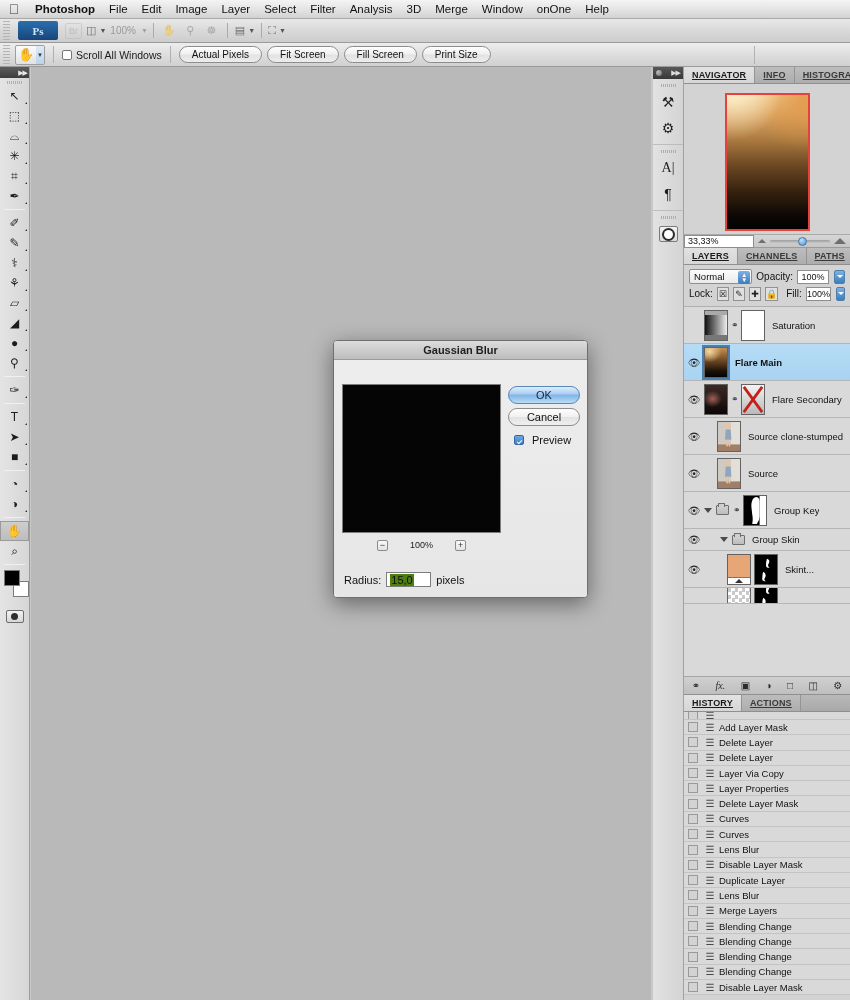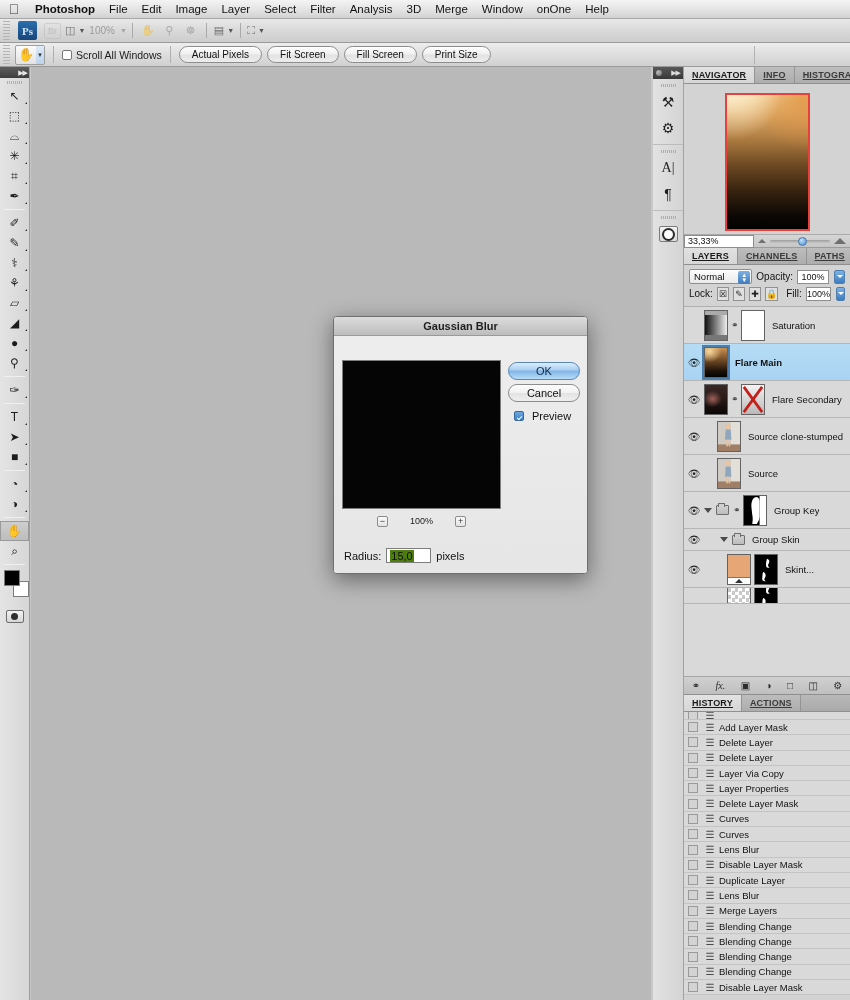--- a/index.html
+++ b/index.html
@@ -27,21 +27,21 @@
 
   
   .appbar {
     position:absolute; left:0; top:19px; width:850px; height:24px;
     background:linear-gradient(to bottom,#e9e9e9 0%,#d9d9d9 50%,#cdcdcd 100%);
     border-bottom:1px solid #9a9a9a;
     display:flex; align-items:center; padding-left:3px;
   }
   .grip { width:7px; height:20px; margin-right:3px;
      background:repeating-linear-gradient(to bottom,#b4b4b4 0 1px,transparent 1px 3px); }
-  .ps-badge { width:19px; height:19px; border-radius:2px;
+  .ps-badge { width:40px; height:19px; border-radius:2px;
      background:linear-gradient(to bottom,#2a6fae,#17457a); color:#cfe4f5;
      font-size:11px; font-weight:bold; display:flex; align-items:center; justify-content:center;
      font-family:"Liberation Serif",serif; margin:0 5px; }
   .ab-btn { height:19px; min-width:17px; display:flex; align-items:center; justify-content:center;
      margin:0 2px; color:#6e6e6e; }
   .ab-btn.dim { opacity:.45; }
   .ab-sep { width:1px; height:15px; background:#aaa; margin:0 5px; }
   .zoomtxt { font-size:10px; color:#9a9a9a; margin:0 2px; }
   .caret { font-size:7px; color:#555; margin-left:3px; }
 
@@ -212,21 +212,21 @@
   
   .hist-list{background:#d9d9d9;overflow:hidden;}
   .hrow{display:flex;align-items:center;height:15.3px;border-bottom:1px solid #c4c4c4;}
   .hchk{width:17px;height:100%;display:flex;align-items:center;justify-content:center;}
   .hchk i{width:10px;height:10px;border:1px solid #9a9a9a;background:#d3d3d3;}
   .hico{width:18px;display:flex;align-items:center;justify-content:center;font-size:10px;color:#4a4a4a;}
   .hname{font-size:9.5px;color:#111;}
   .hrow.partial{height:8px;overflow:hidden;}
 
   
-  .dialog{position:absolute;left:333px;top:316px;width:255px;height:258px;
+  .dialog{position:absolute;left:333px;top:340px;width:255px;height:258px;
      background:#ececec;border:1px solid #6f6f6f;border-radius:4px;
      box-shadow:0 6px 22px rgba(0,0,0,.45);overflow:hidden;}
   .dlg-title{height:19px;background:linear-gradient(to bottom,#dcdcdc,#bdbdbd);
      border-bottom:1px solid #9a9a9a;display:flex;align-items:center;justify-content:center;
      font-size:11px;font-weight:bold;color:#1e1e1e;}
   .dlg-body{position:relative;height:239px;background:linear-gradient(to bottom,#ededed,#e6e6e6);}
   .prev{position:absolute;left:8px;top:24px;width:159px;height:149px;background:#050505;
      border:1px solid #7d7d7d;}
   .zoomrow{position:absolute;left:8px;top:178px;width:159px;height:14px;
      display:flex;align-items:center;justify-content:center;gap:22px;}

